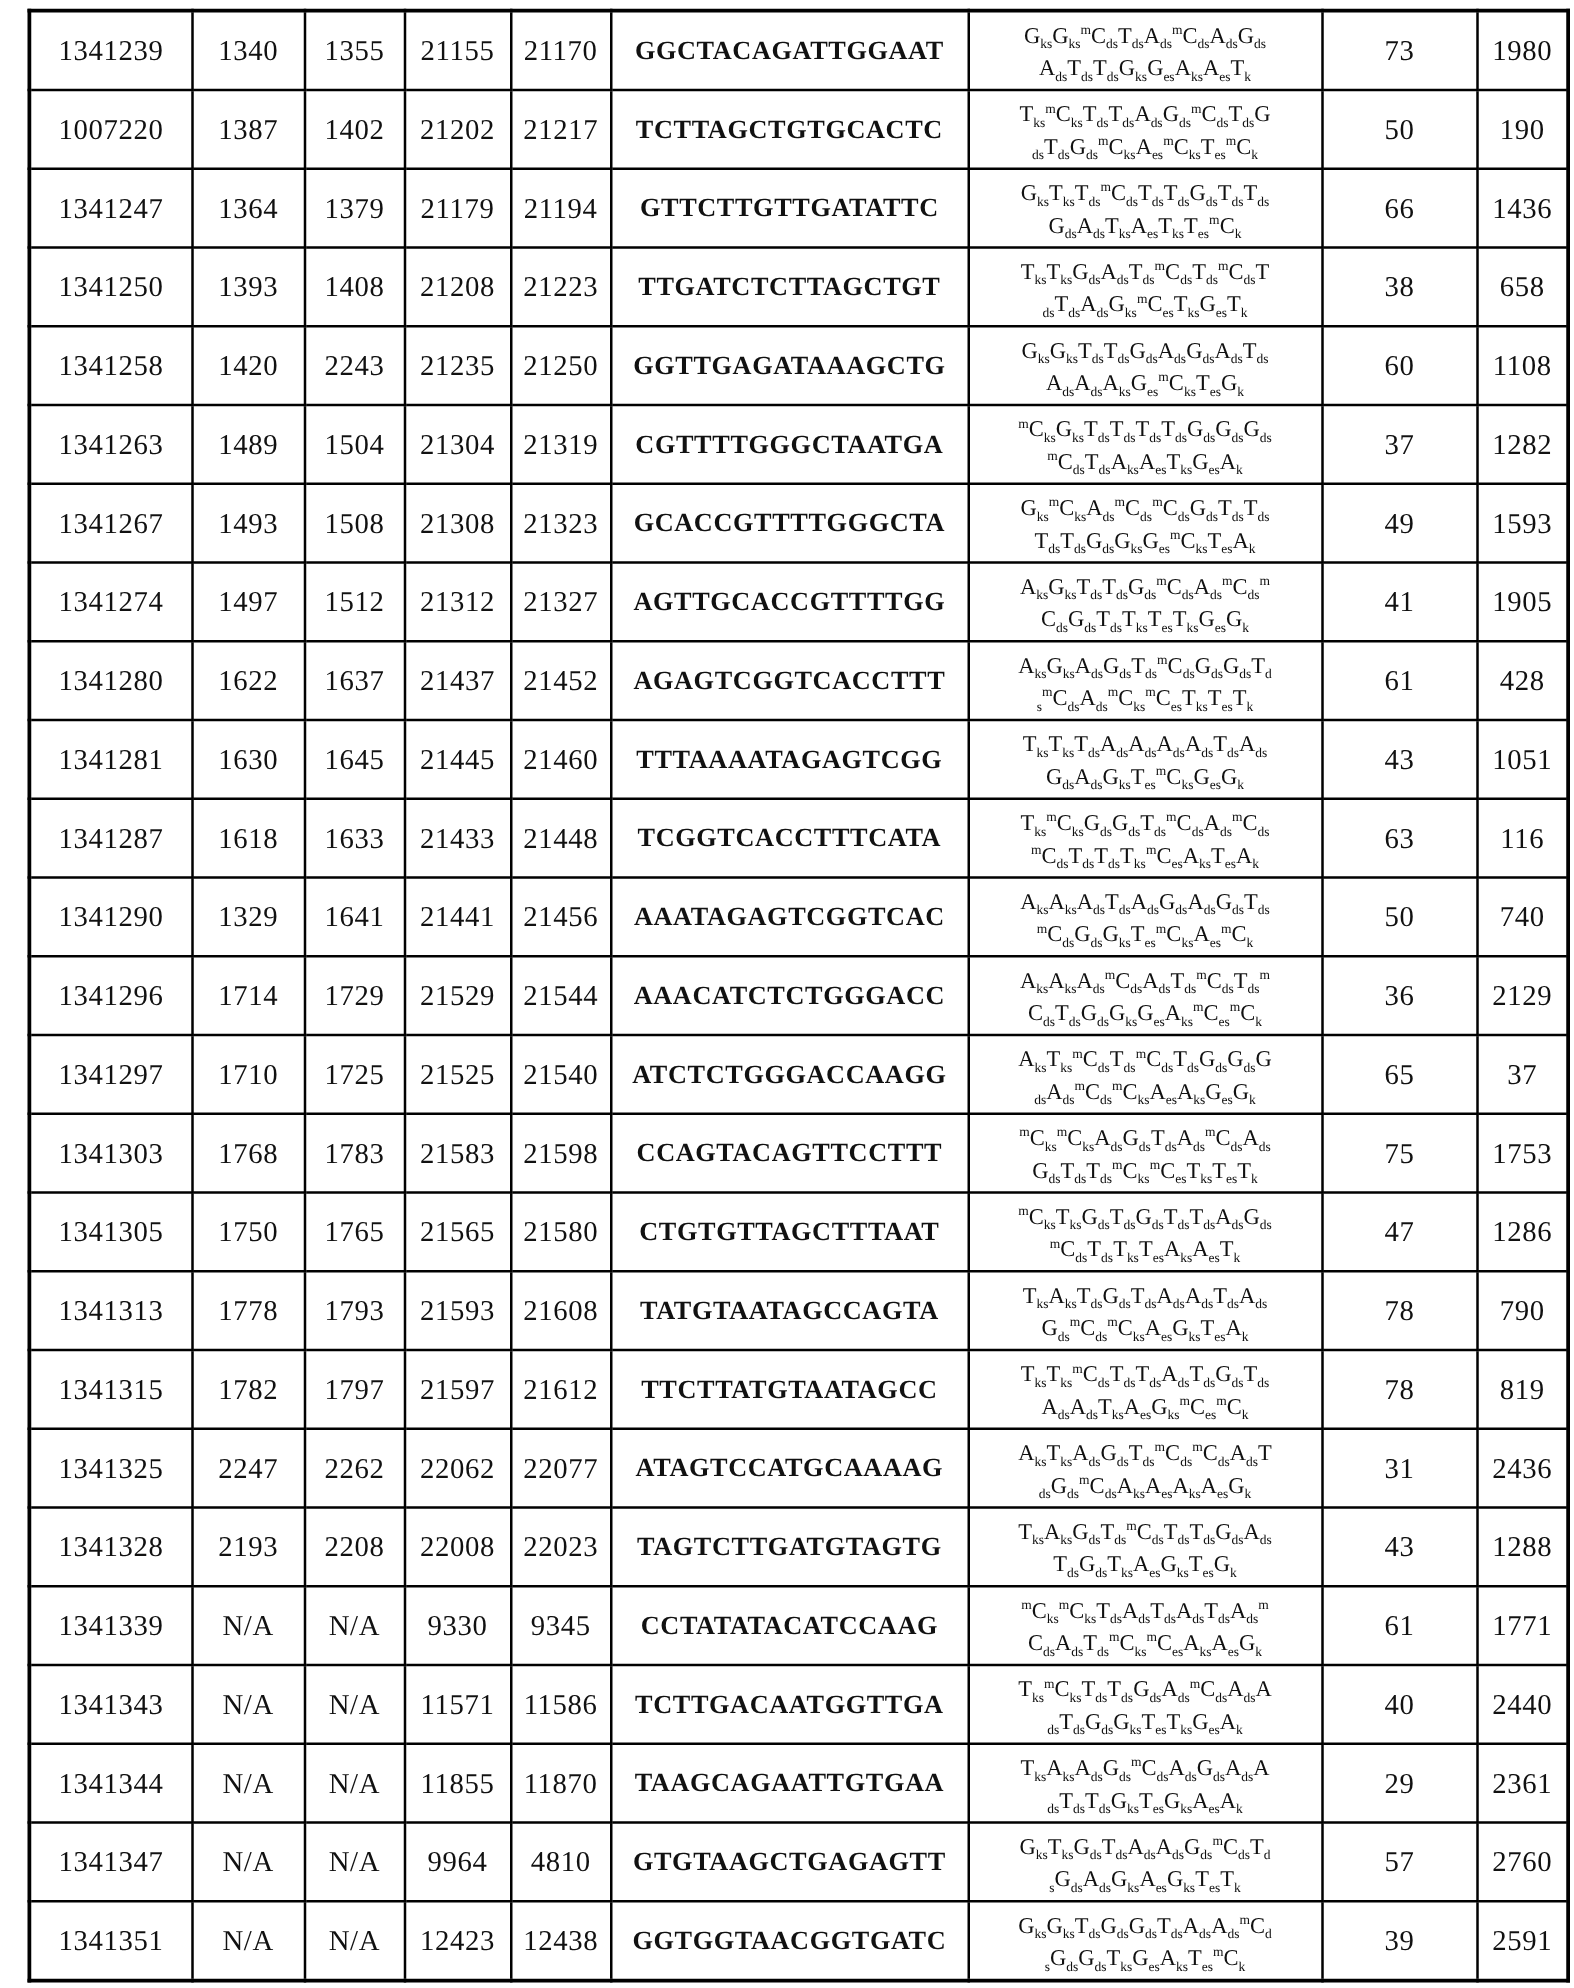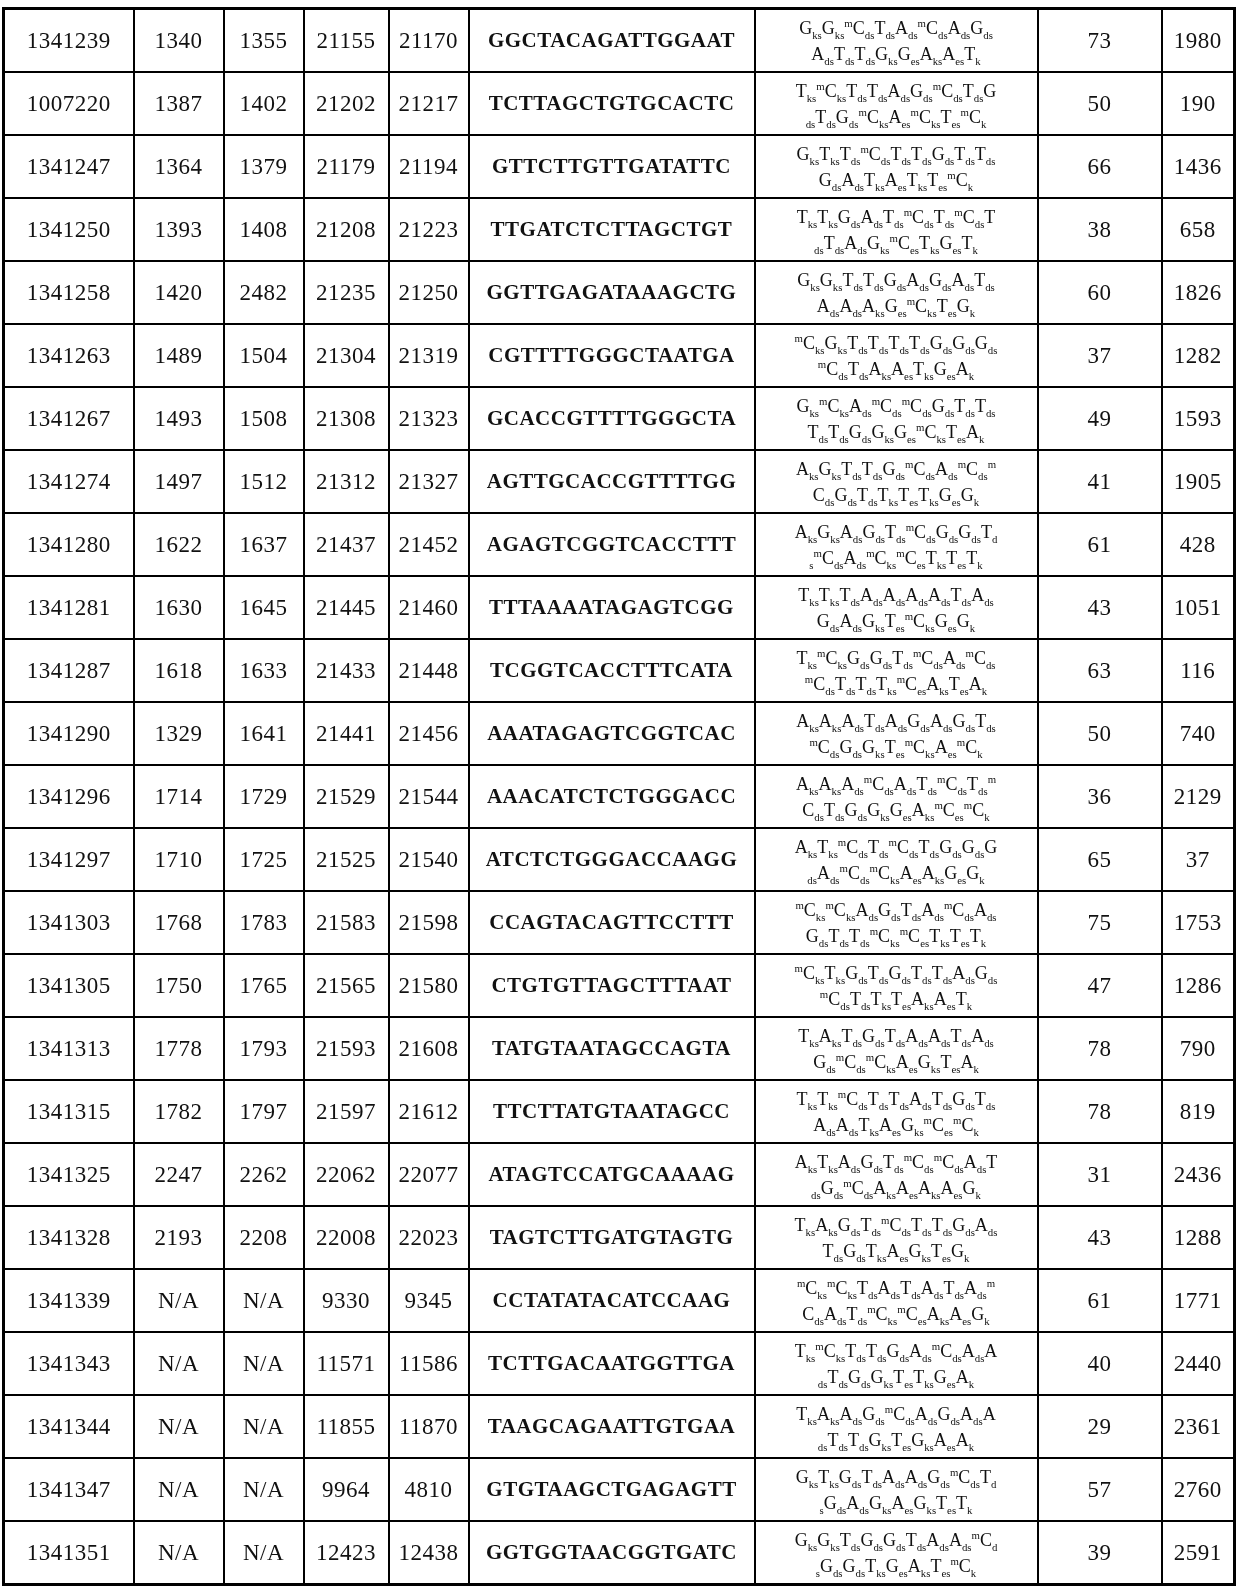--- a/index.html
+++ b/index.html
@@ -13,21 +13,21 @@
   }
   .page {
     position: relative;
     width: 1259px;
     height: 1590px;
     background: #ffffff;
     overflow: hidden;
   }
   table.seq-table {
     position: absolute;
-    left: 2px;
+    left: 22px;
     top: 7px;
     width: 1231px;
     border-collapse: collapse;
     table-layout: fixed;
     border: 3px solid #000000;
   }
   table.seq-table td {
     border: 2px solid #000000;
     text-align: center;
     vertical-align: middle;
@@ -133,30 +133,30 @@
           <td class="chem-cell">
             <div class="chem-line">T<sub>ks</sub>T<sub>ks</sub>G<sub>ds</sub>A<sub>ds</sub>T<sub>ds</sub><sup>m</sup>C<sub>ds</sub>T<sub>ds</sub><sup>m</sup>C<sub>ds</sub>T</div>
             <div class="chem-line"><sub>ds</sub>T<sub>ds</sub>A<sub>ds</sub>G<sub>ks</sub><sup>m</sup>C<sub>es</sub>T<sub>ks</sub>G<sub>es</sub>T<sub>k</sub></div>
           </td>
           <td class="num-cell">38</td>
           <td class="num-cell">658</td>
         </tr>
         <tr>
           <td class="num-cell">1341258</td>
           <td class="num-cell">1420</td>
-          <td class="num-cell">2482</td>
+          <td class="num-cell">2243</td>
           <td class="num-cell">21235</td>
           <td class="num-cell">21250</td>
           <td class="seq-cell">GGTTGAGATAAAGCTG</td>
           <td class="chem-cell">
             <div class="chem-line">G<sub>ks</sub>G<sub>ks</sub>T<sub>ds</sub>T<sub>ds</sub>G<sub>ds</sub>A<sub>ds</sub>G<sub>ds</sub>A<sub>ds</sub>T<sub>ds</sub></div>
             <div class="chem-line">A<sub>ds</sub>A<sub>ds</sub>A<sub>ks</sub>G<sub>es</sub><sup>m</sup>C<sub>ks</sub>T<sub>es</sub>G<sub>k</sub></div>
           </td>
           <td class="num-cell">60</td>
-          <td class="num-cell">1826</td>
+          <td class="num-cell">1108</td>
         </tr>
         <tr>
           <td class="num-cell">1341263</td>
           <td class="num-cell">1489</td>
           <td class="num-cell">1504</td>
           <td class="num-cell">21304</td>
           <td class="num-cell">21319</td>
           <td class="seq-cell">CGTTTTGGGCTAATGA</td>
           <td class="chem-cell">
             <div class="chem-line"><sup>m</sup>C<sub>ks</sub>G<sub>ks</sub>T<sub>ds</sub>T<sub>ds</sub>T<sub>ds</sub>T<sub>ds</sub>G<sub>ds</sub>G<sub>ds</sub>G<sub>ds</sub></div>

